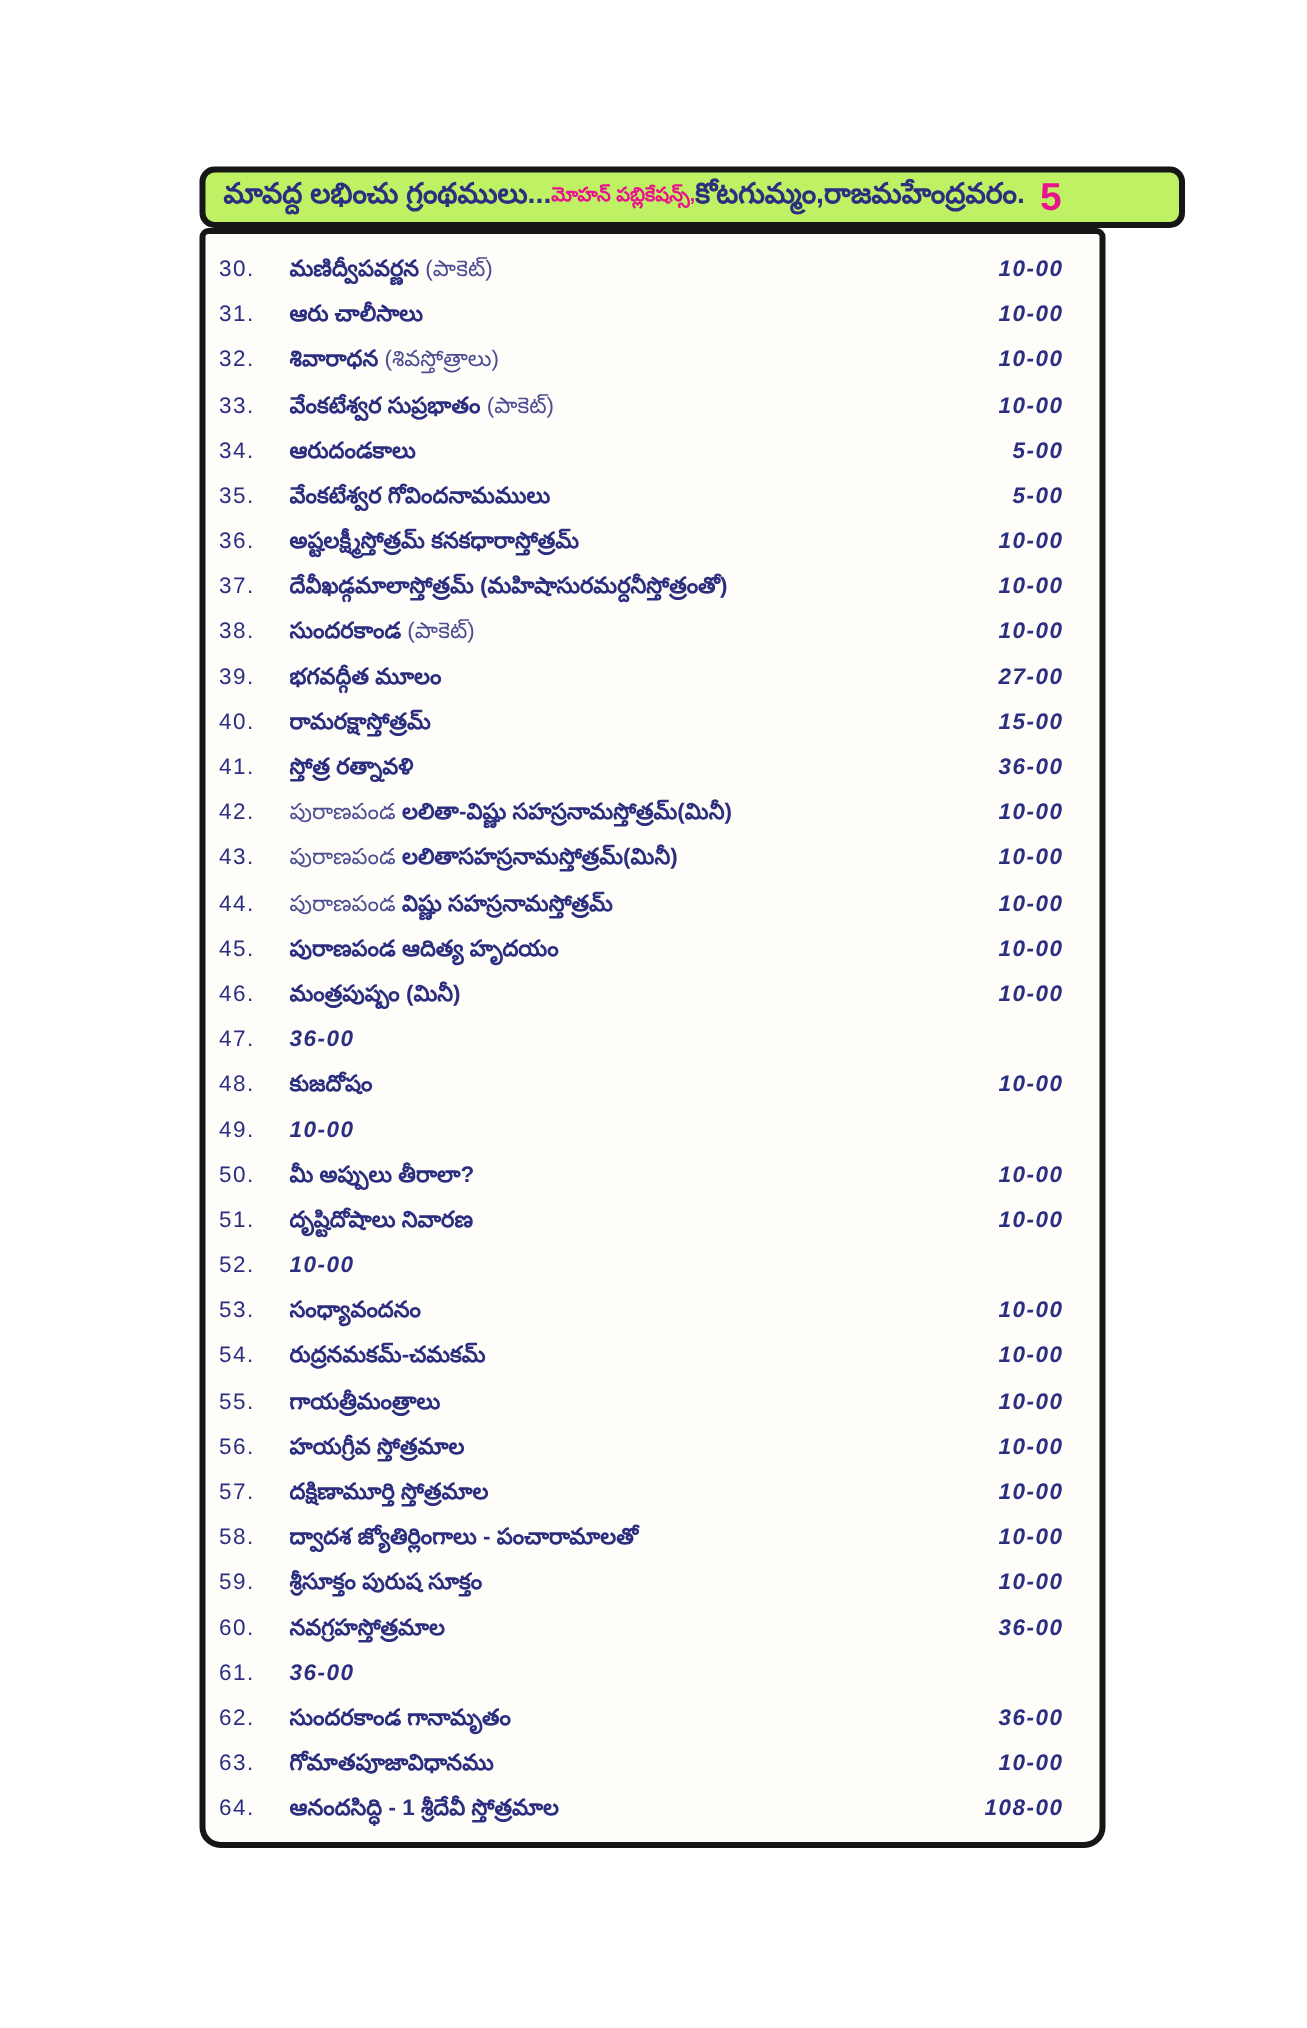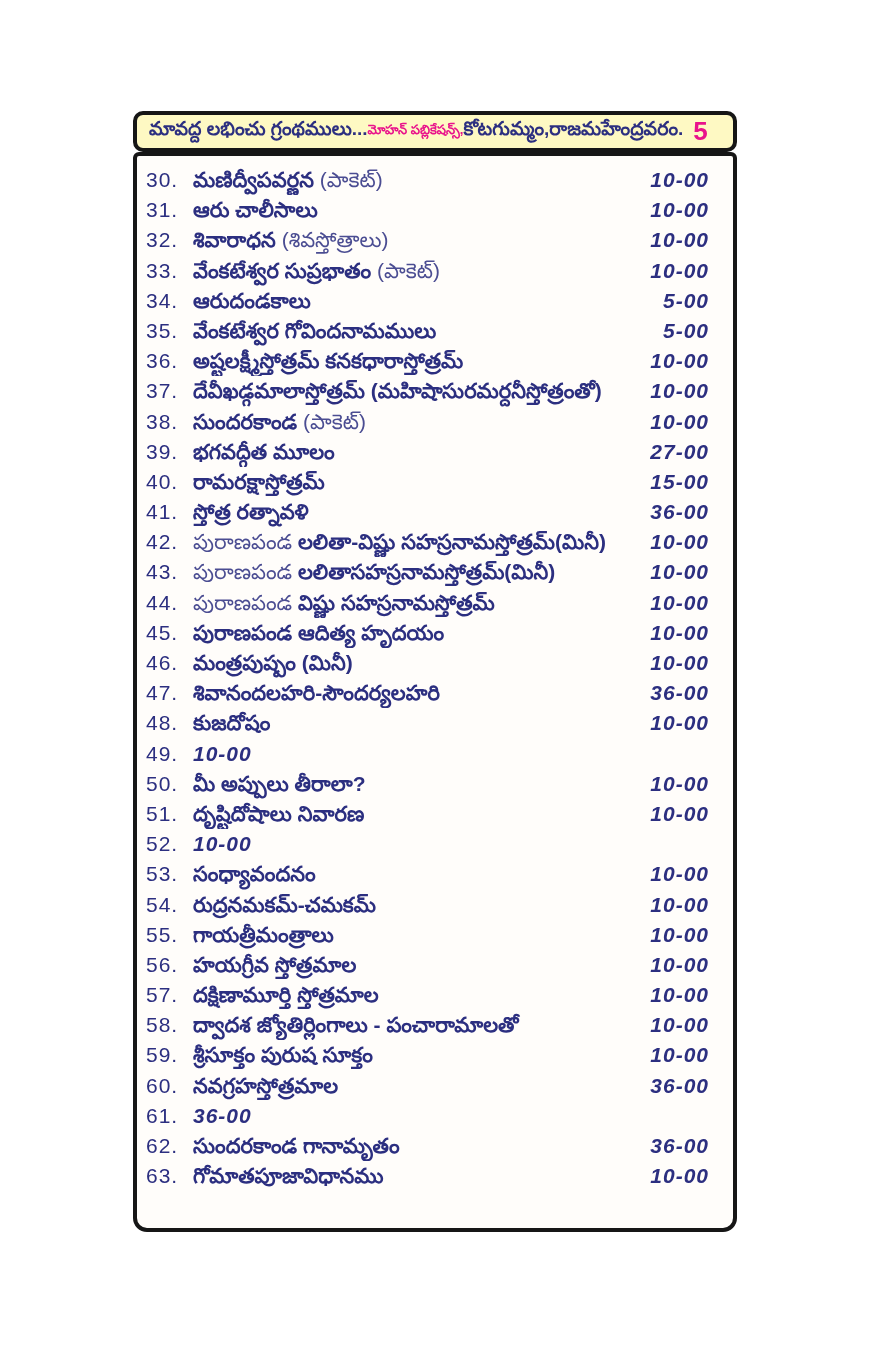--- a/index.html
+++ b/index.html
@@ -12,26 +12,26 @@
     position: relative;
     width: 871px;
     height: 1352px;
     background: #ffffff;
     overflow: hidden;
   }
   .header-box {
     position: absolute;
     left: 133px;
     top: 111px;
-    width: 604px;
+    width: 657px;
     height: 41px;
     box-sizing: border-box;
     border: 4px solid #161616;
     border-radius: 10px;
-    background: #fef9c3;
+    background: #bef264;
     display: flex;
     align-items: center;
     padding: 0 10px 2px 12px;
     white-space: nowrap;
   }
   .header-box .navy   { color: var(--navy, #2c2f80); font-weight: bold; font-size: 19px; }
   .header-box .magenta{ color: var(--magenta, #e9138b); font-weight: bold; font-size: 13px; }
   .header-box .pageno {
     color: var(--magenta, #e9138b);
     font-weight: bold;
@@ -47,23 +47,23 @@
     height: 1080px;
     box-sizing: border-box;
     border: 4px solid #161616;
     border-radius: 6px 6px 14px 14px;
     background: #fffdfa;
     padding: 9px 24px 0 9px;
     overflow: hidden;
   }
   .row {
     display: flex;
-    align-items: center;
+    align-items: flex-end;
     height: 30.2px;
-    font-size: 21px;
+    font-size: 15px;
     color: var(--navy, #2c2f80);
     line-height: 30.2px;
   }
   .row .no {
     width: 47px;
     flex: 0 0 47px;
     font-weight: 400;
     letter-spacing: 1px;
     color: var(--navy, #2c2f80);
   }
@@ -178,21 +178,20 @@
         <span class="title"><span>పురాణపండ ఆదిత్య హృదయం</span></span>
         <span class="price">10-00</span>
       </div>
       <div class="row">
         <span class="no">46.</span>
         <span class="title"><span>మంత్రపుష్పం (మినీ)</span></span>
         <span class="price">10-00</span>
       </div>
       <div class="row">
         <span class="no">47.</span>
-        <span class="title"><span>శివానందలహరి-సౌందర్యలహరి</span></span>
         <span class="price">36-00</span>
       </div>
       <div class="row">
         <span class="no">48.</span>
         <span class="title"><span>కుజదోషం</span></span>
         <span class="price">10-00</span>
       </div>
       <div class="row">
         <span class="no">49.</span>
         <span class="price">10-00</span>
@@ -258,15 +257,20 @@
       <div class="row">
         <span class="no">62.</span>
         <span class="title"><span>సుందరకాండ గానామృతం</span></span>
         <span class="price">36-00</span>
       </div>
       <div class="row">
         <span class="no">63.</span>
         <span class="title"><span>గోమాతపూజావిధానము</span></span>
         <span class="price">10-00</span>
       </div>
+      <div class="row">
+        <span class="no">64.</span>
+        <span class="title"><span>ఆనందసిద్ధి - 1 శ్రీదేవీ స్తోత్రమాల</span></span>
+        <span class="price">108-00</span>
+      </div>
     </div>
 
 </div>
 
 </body></html>

